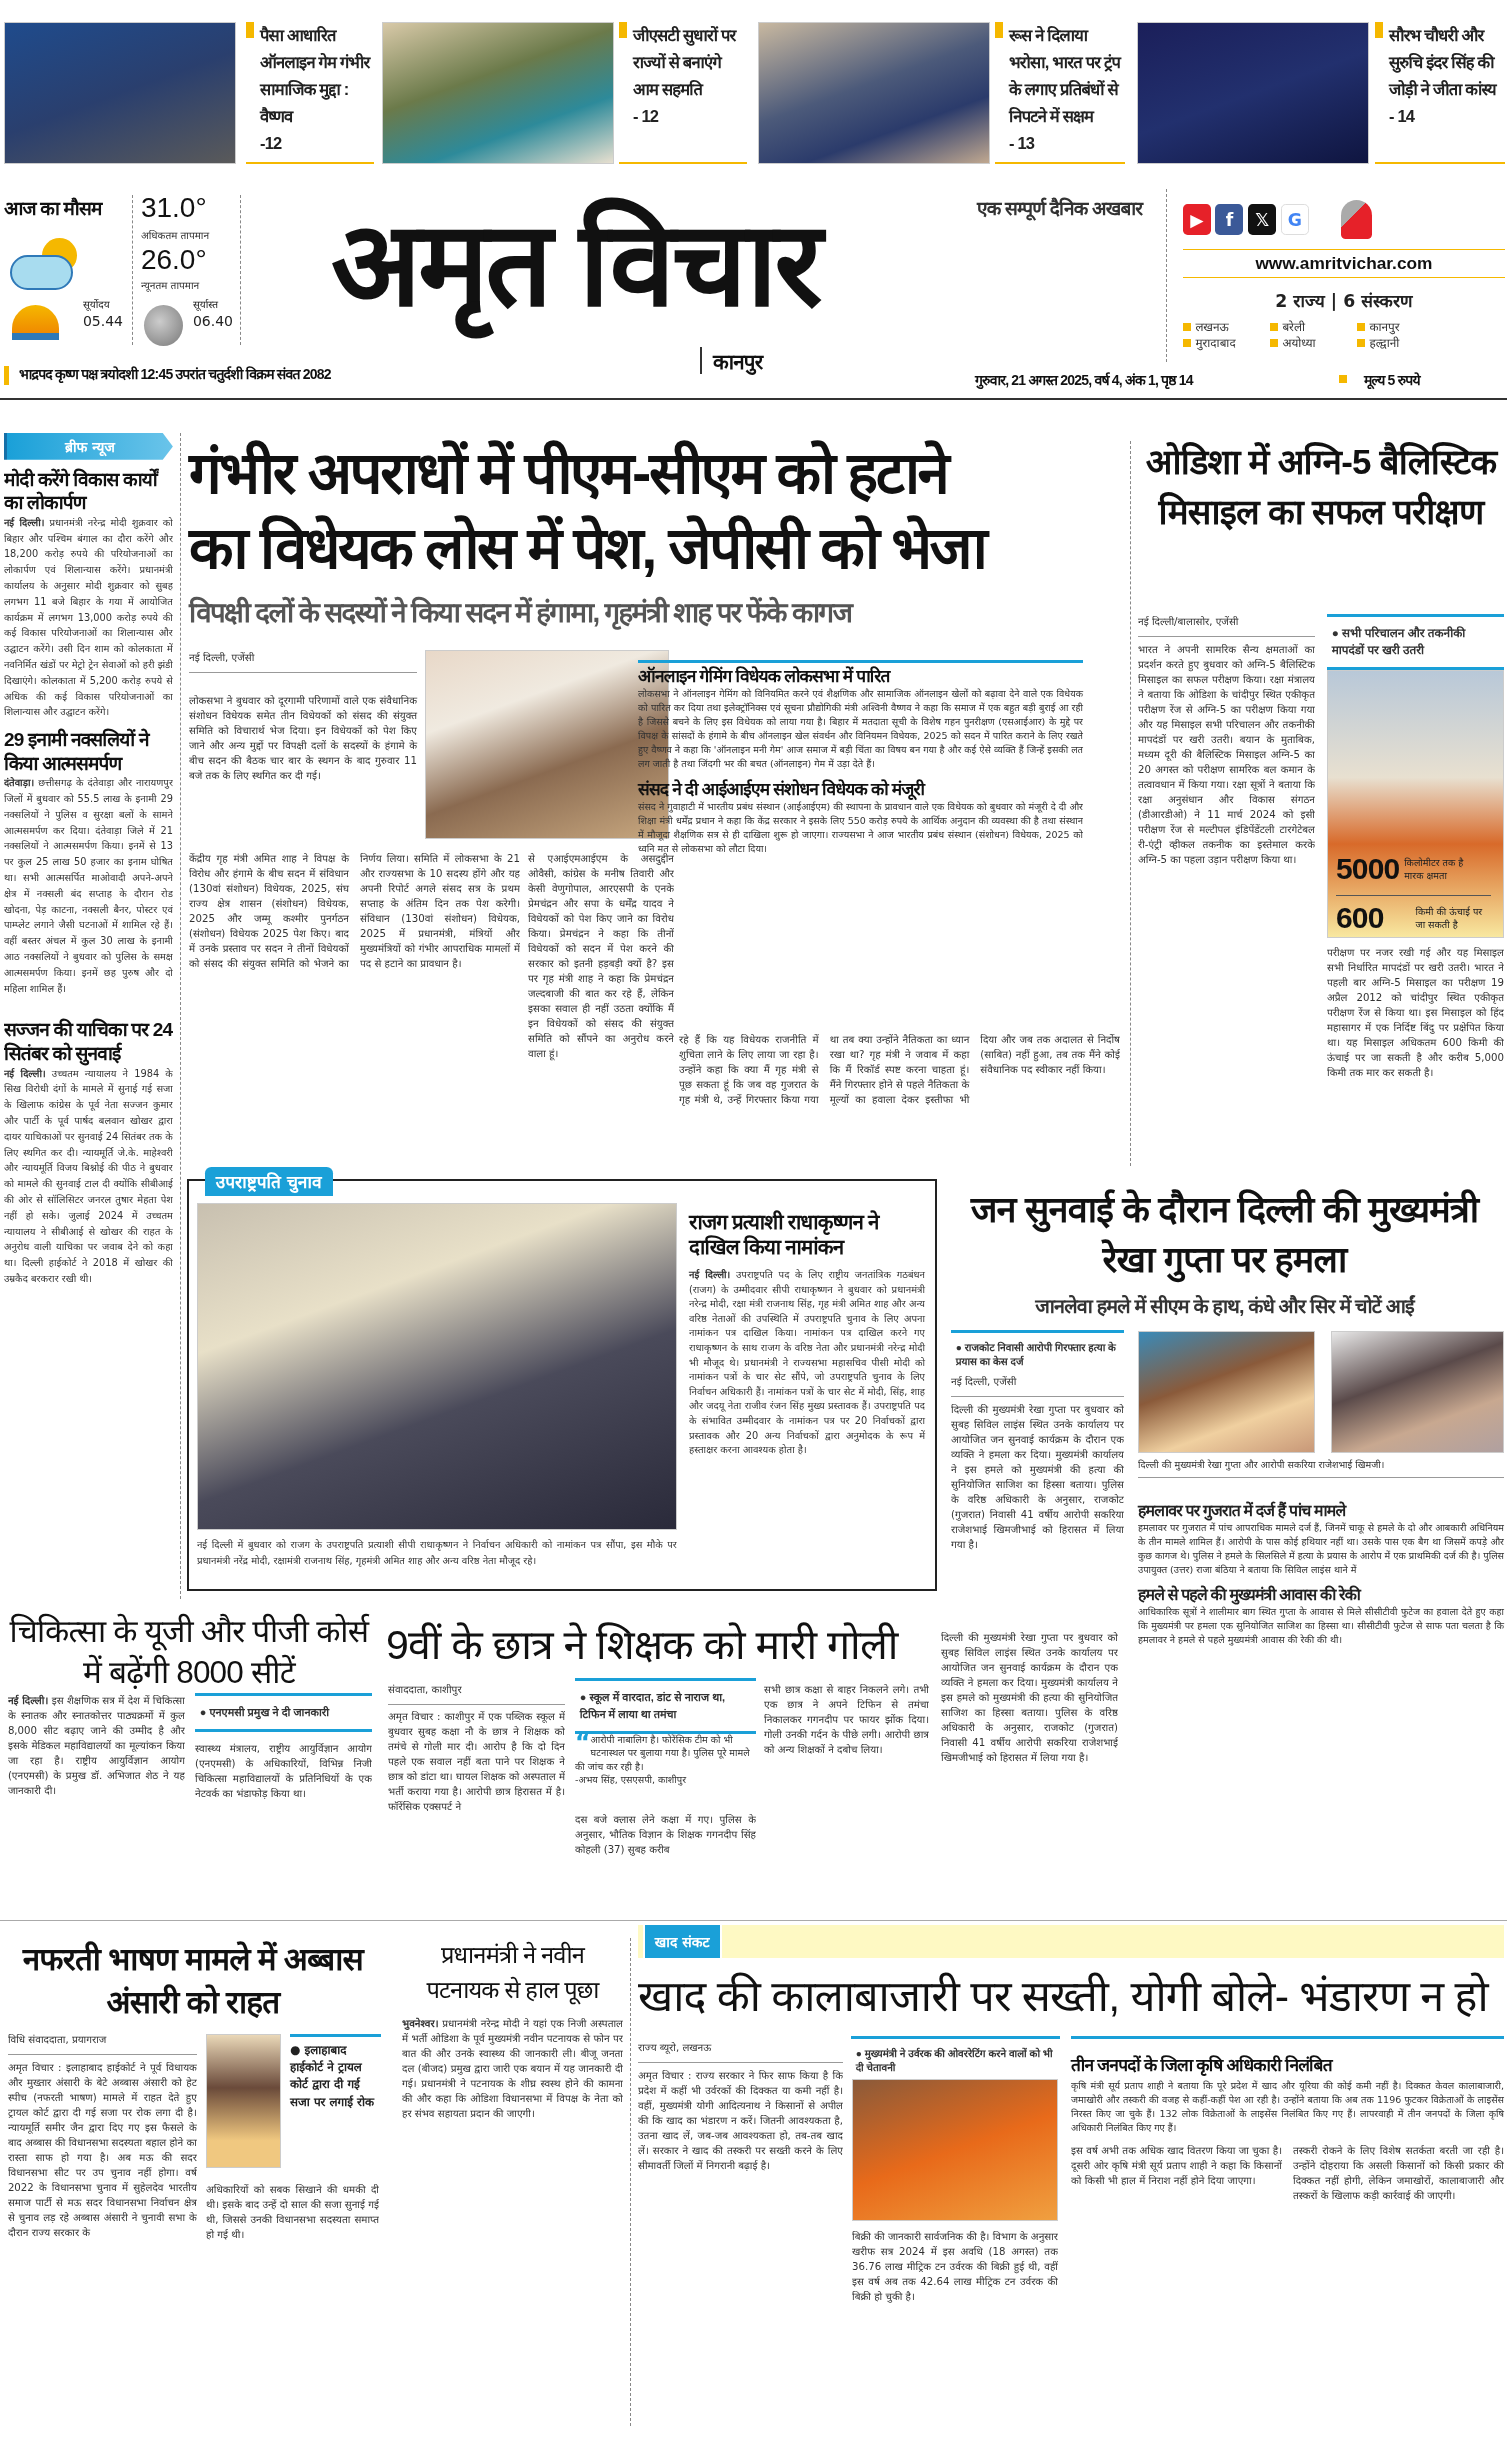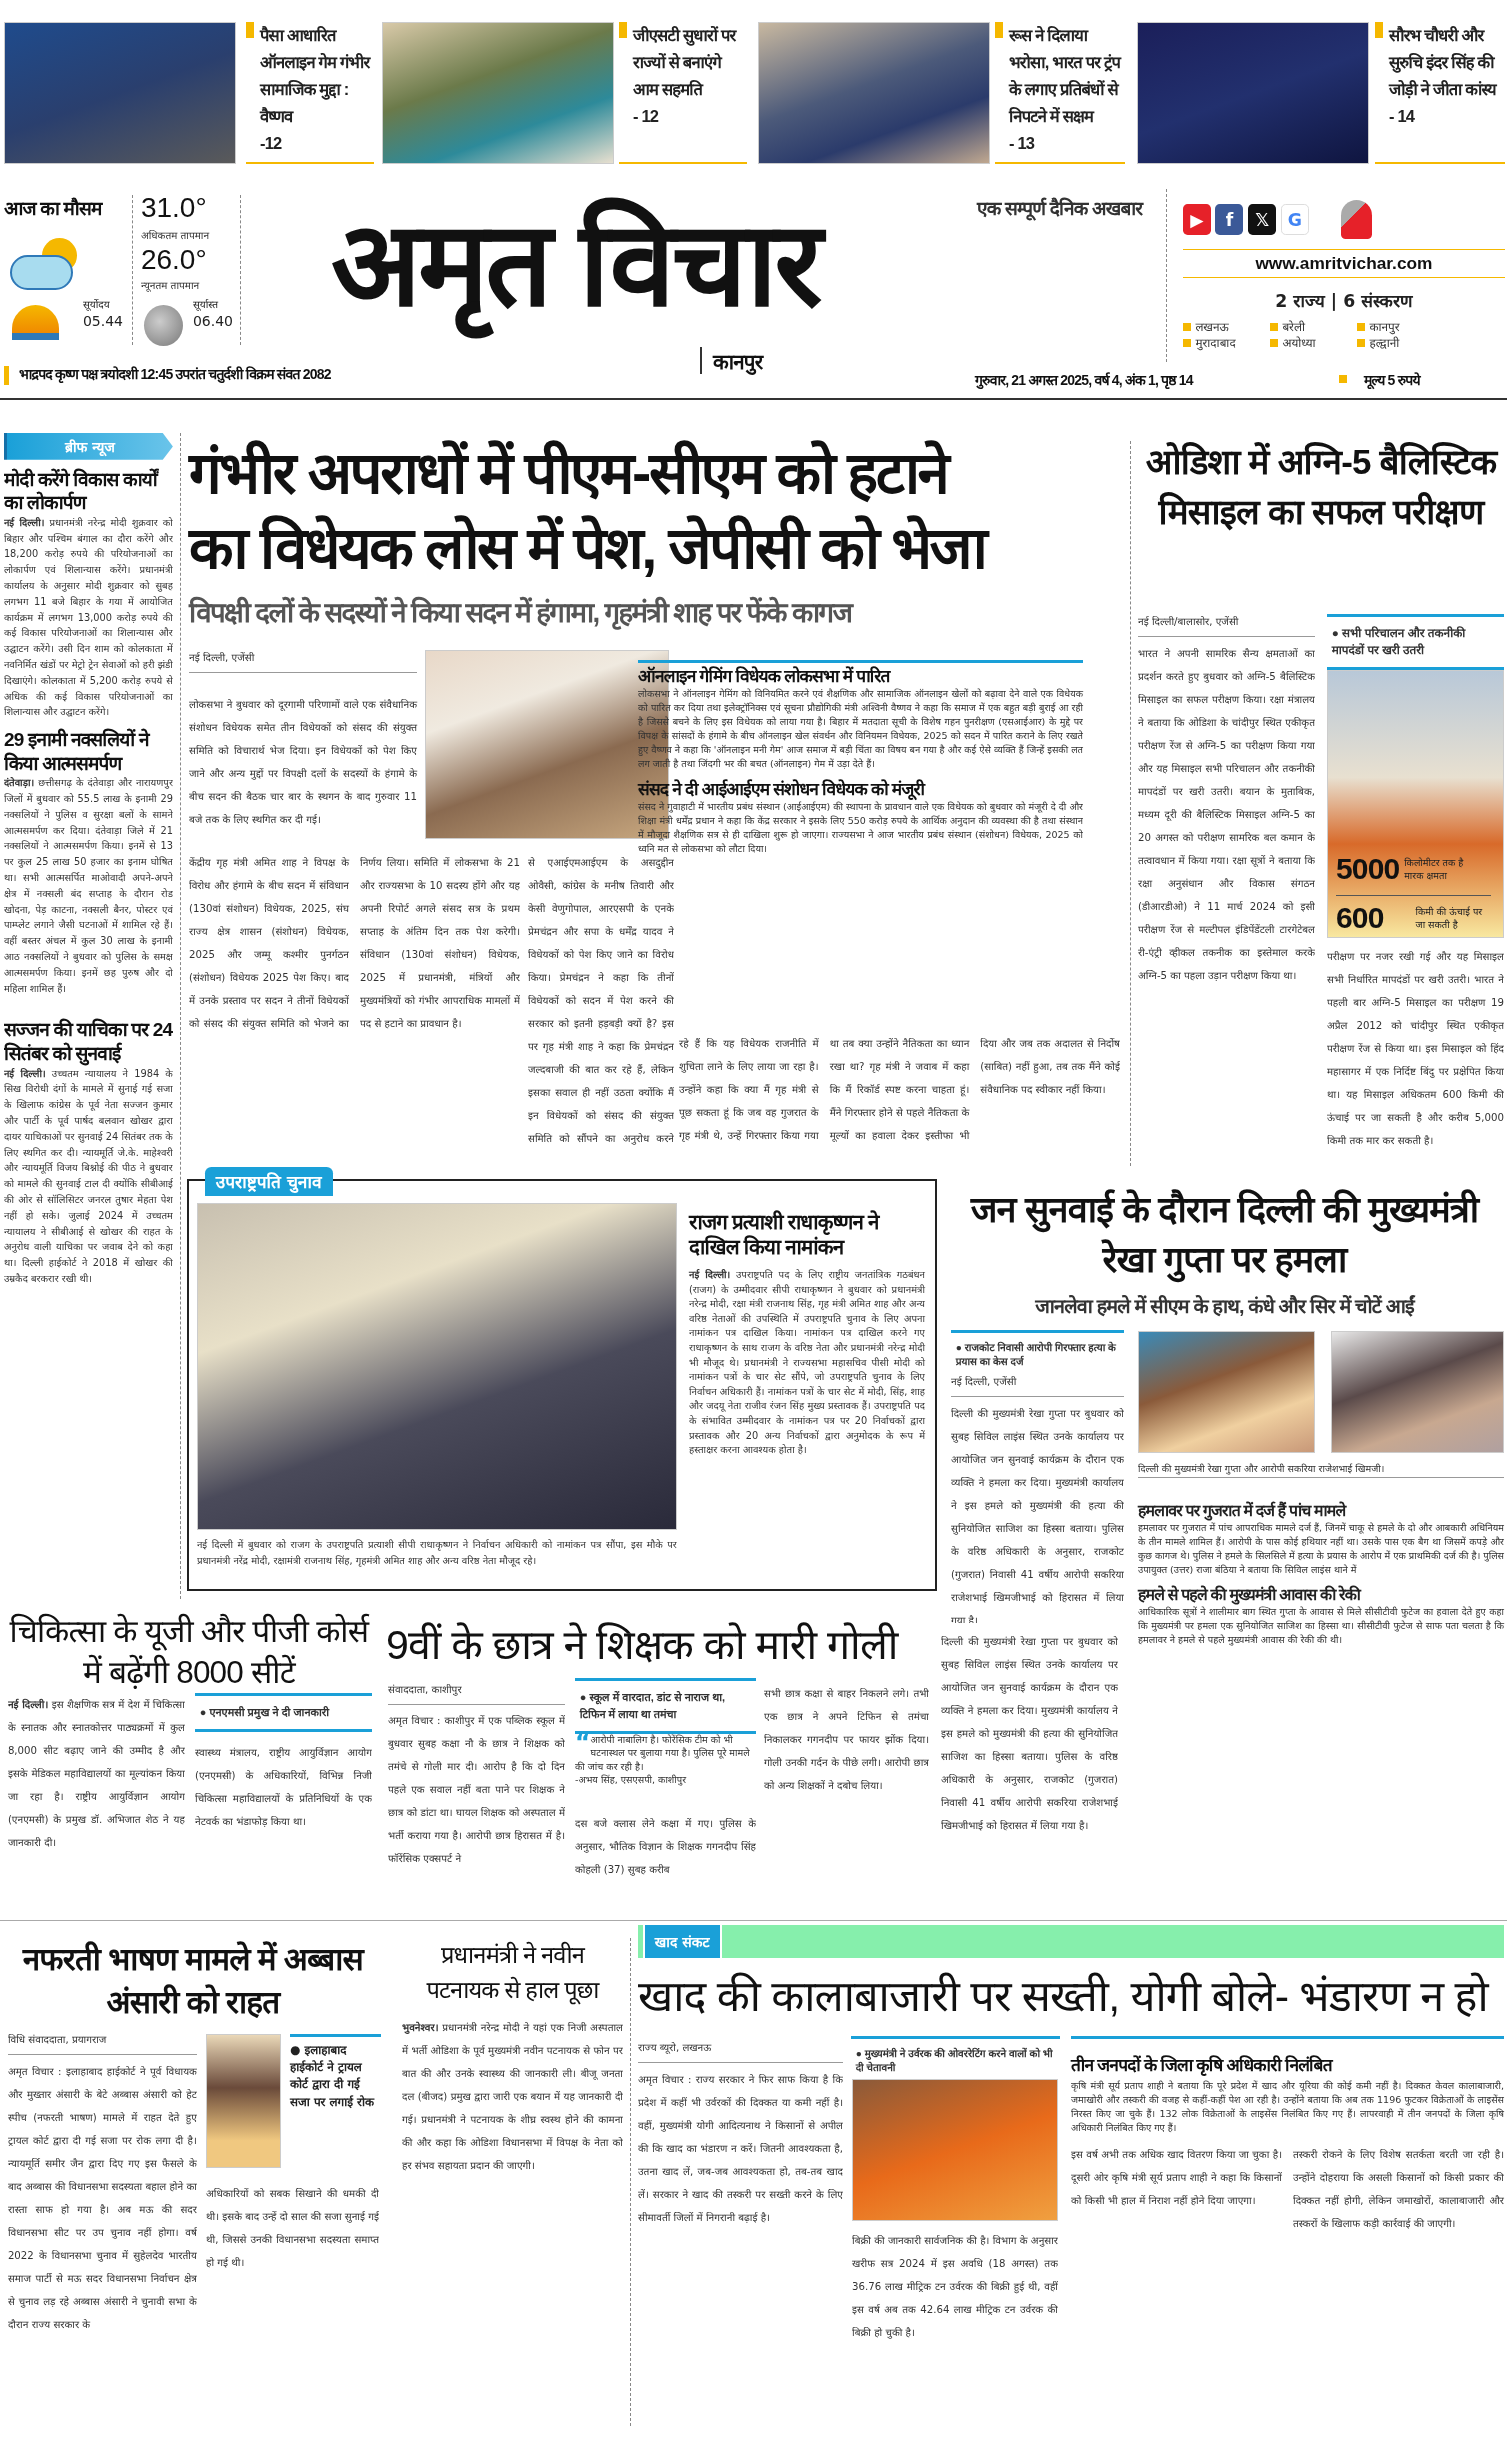--- a/index.html
+++ b/index.html
@@ -4,21 +4,21 @@
 <style>
 *{box-sizing:border-box;margin:0;padding:0}
 body{width:1508px;height:2438px;background:#fff;font-family:"DejaVu Sans","Liberation Sans",sans-serif;color:#222;position:relative;overflow:hidden}
 .abs{position:absolute}
 .photo{background:linear-gradient(135deg,#7a6a5c,#3d3a45 60%,#5a4b3f);border:0.8px solid #ccc}
 .yel{background:#f5b800}
 .cyan{color:#1aa0d8}
 .teaser-text{font-family:"Liberation Sans",sans-serif;font-weight:bold;font-size:16.5px;line-height:27px;color:#222;letter-spacing:-0.8px}
 .teaser-bar{position:absolute;top:0;left:0;width:7.9px;height:15.8px;background:#f5b800}
 .teaser-rule{position:absolute;bottom:0;left:0;right:0;height:2.4px;background:#f5b800}
-.body-text{font-family:"DejaVu Sans",sans-serif;font-size:10.2px;line-height:23px;color:#333;text-align:justify}
+.body-text{font-family:"DejaVu Sans",sans-serif;font-size:10.2px;line-height:15px;color:#333;text-align:justify}
 .dash-v{border-left:0.8px dashed #888}
 .bullet-box{border-top:3.2px solid #1aa0d8;border-bottom:3.2px solid #1aa0d8;padding:7.9px 4.7px;font-family:"Liberation Sans",sans-serif;font-weight:bold;font-size:12.6px;color:#333;line-height:17.3px}
 .dateline{font-size:10.2px;color:#333;border-bottom:0.8px solid #999;padding-bottom:7.9px}
 .h-bold{font-family:"Liberation Sans",sans-serif;font-weight:bold;color:#111;letter-spacing:-0.8px}
 .h-light{font-family:"Liberation Sans",sans-serif;font-weight:normal;color:#111;letter-spacing:-0.8px}
 .icon-sq{display:inline-flex;align-items:center;justify-content:center;width:28px;height:31.5px;border-radius:4.7px;color:#fff;font-weight:bold;font-size:17.3px;margin-right:4.7px}
 .city{display:inline-block;width:87px;font-size:11.8px;color:#333}
 .city::before{content:"";display:inline-block;width:7.9px;height:7.9px;background:#f5b800;margin-right:4.7px}
 </style>
 </head>
@@ -203,21 +203,21 @@
 <div class="abs dateline" style="left:7.9px;top:2032px;width:189px">विधि संवाददाता, प्रयागराज</div>
 <div class="abs body-text" style="left:7.9px;top:2060px;width:189px;height:370px;overflow:hidden">अमृत विचार : इलाहाबाद हाईकोर्ट ने पूर्व विधायक और मुख्तार अंसारी के बेटे अब्बास अंसारी को हेट स्पीच (नफरती भाषण) मामले में राहत देते हुए ट्रायल कोर्ट द्वारा दी गई सजा पर रोक लगा दी है। न्यायमूर्ति समीर जैन द्वारा दिए गए इस फैसले के बाद अब्बास की विधानसभा सदस्यता बहाल होने का रास्ता साफ हो गया है। अब मऊ की सदर विधानसभा सीट पर उप चुनाव नहीं होगा। वर्ष 2022 के विधानसभा चुनाव में सुहेलदेव भारतीय समाज पार्टी से मऊ सदर विधानसभा निर्वाचन क्षेत्र से चुनाव लड़ रहे अब्बास अंसारी ने चुनावी सभा के दौरान राज्य सरकार के</div>
 <div class="abs photo" style="left:206px;top:2034px;width:75px;height:134px;background:linear-gradient(180deg,#ead8b8,#6a4a3a 40%,#f0c880 80%)"></div>
 <div class="abs" style="left:290px;top:2034px;width:91px;border-top:3.2px solid #1aa0d8;padding-top:4.7px;font-weight:bold;font-size:11.8px;line-height:17.3px">● <span>इलाहाबाद हाईकोर्ट ने ट्रायल कोर्ट द्वारा दी गई सजा पर लगाई रोक</span></div>
 <div class="abs body-text" style="left:206px;top:2182px;width:173px;height:244px;overflow:hidden">अधिकारियों को सबक सिखाने की धमकी दी थी। इसके बाद उन्हें दो साल की सजा सुनाई गई थी, जिससे उनकी विधानसभा सदस्यता समाप्त हो गई थी।</div>
 
 <div class="abs h-light" style="left:402px;top:1938px;width:221px;font-size:23.6px;line-height:35px;text-align:center">प्रधानमंत्री ने नवीन पटनायक से हाल पूछा</div>
 <div class="abs body-text" style="left:402px;top:2016px;width:221px;height:410px;overflow:hidden"><b>भुवनेश्वर।</b> <span>प्रधानमंत्री नरेन्द्र मोदी ने यहां एक निजी अस्पताल में भर्ती ओडिशा के पूर्व मुख्यमंत्री नवीन पटनायक से फोन पर बात की और उनके स्वास्थ्य की जानकारी ली। बीजू जनता दल (बीजद) प्रमुख द्वारा जारी एक बयान में यह जानकारी दी गई। प्रधानमंत्री ने पटनायक के शीघ्र स्वस्थ होने की कामना की और कहा कि ओडिशा विधानसभा में विपक्ष के नेता को हर संभव सहायता प्रदान की जाएगी।</span></div>
 <div class="abs dash-v" style="left:630px;top:1938px;height:488px"></div>
 
-<div class="abs" style="left:638px;top:1925px;width:866px;height:33px;background:#86efac;display:flex;align-items:flex-end">
+<div class="abs" style="left:638px;top:1925px;width:866px;height:33px;background:#fef9c3;display:flex;align-items:flex-end">
   <div style="background:#1aa0d8;color:#fff;font-weight:bold;font-size:14px;height:100%;width:79px;display:flex;align-items:center;justify-content:center;border-left:2.4px solid #fff;border-right:2.4px solid #fff;margin-left:4.7px">खाद संकट</div>
 </div>
 <div class="abs h-light" style="left:638px;top:1965px;width:866px;font-size:43px;white-space:nowrap">खाद की कालाबाजारी पर सख्ती, योगी बोले- भंडारण न हो</div>
 <div class="abs dateline" style="left:638px;top:2040px;width:205px">राज्य ब्यूरो, लखनऊ</div>
 <div class="abs body-text" style="left:638px;top:2068px;width:205px;height:362px;overflow:hidden">अमृत विचार : राज्य सरकार ने फिर साफ किया है कि प्रदेश में कहीं भी उर्वरकों की दिक्कत या कमी नहीं है। वहीं, मुख्यमंत्री योगी आदित्यनाथ ने किसानों से अपील की कि खाद का भंडारण न करें। जितनी आवश्यकता है, उतना खाद लें, जब-जब आवश्यकता हो, तब-तब खाद लें। सरकार ने खाद की तस्करी पर सख्ती करने के लिए सीमावर्ती जिलों में निगरानी बढ़ाई है।</div>
 <div class="abs bullet-box" style="left:851px;top:2036px;width:209px;font-size:10.2px;line-height:14px;border-bottom:none">● <span>मुख्यमंत्री ने उर्वरक की ओवररेटिंग करने वालों को भी दी चेतावनी</span></div>
 <div class="abs photo" style="left:852px;top:2079px;width:206px;height:142px;background:linear-gradient(160deg,#8a5a3a,#e86a1a 50%,#f0a040)"></div>
 <div class="abs body-text" style="left:852px;top:2229px;width:206px;height:201px;overflow:hidden">बिक्री की जानकारी सार्वजनिक की है। विभाग के अनुसार खरीफ सत्र 2024 में इस अवधि (18 अगस्त) तक 36.76 लाख मीट्रिक टन उर्वरक की बिक्री हुई थी, वहीं इस वर्ष अब तक 42.64 लाख मीट्रिक टन उर्वरक की बिक्री हो चुकी है।</div>
 <div class="abs" style="left:1071px;top:2036px;width:433px;border-top:3.2px solid #1aa0d8;padding-top:14px">
   <div class="h-bold" style="font-size:17.3px">तीन जनपदों के जिला कृषि अधिकारी निलंबित</div>

